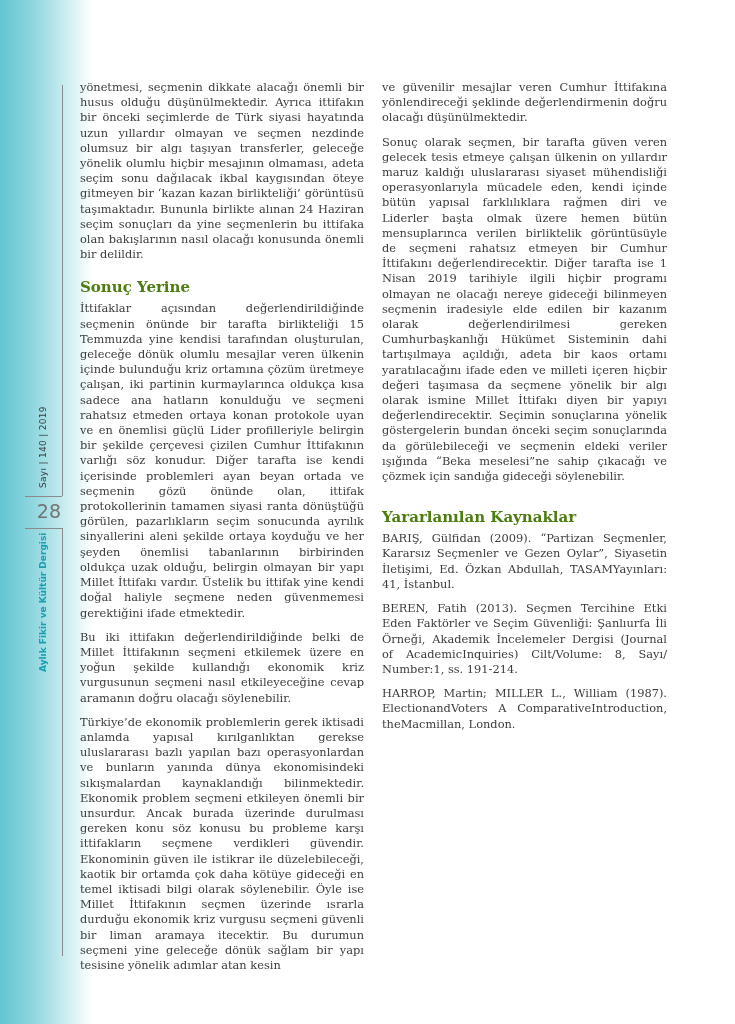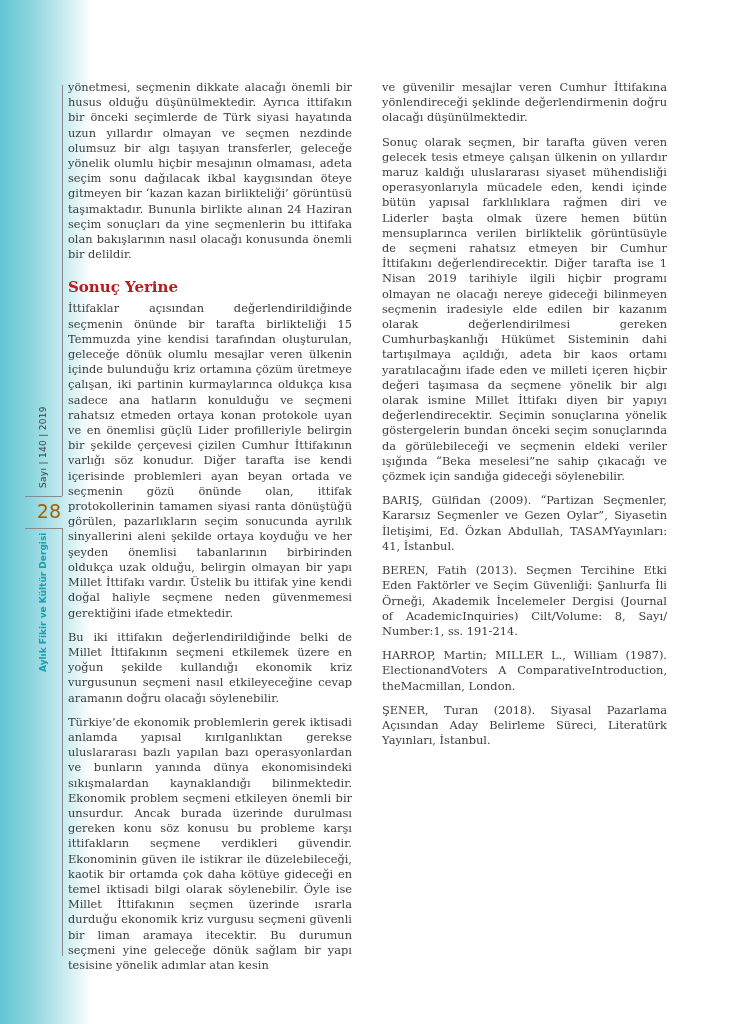--- a/index.html
+++ b/index.html
@@ -19,37 +19,37 @@
     position:absolute; left:25px; width:37px; height:1px; background:#8a8a8a;
   }
   .issue {
     position:absolute; left:38px; top:408px; width:14px; height:80px;
     writing-mode:vertical-rl; transform:rotate(180deg);
     font-family:"DejaVu Sans", sans-serif; font-size:9px; color:#3a3a3a;
     letter-spacing:0.3px; white-space:nowrap;
   }
   .pagenum {
     position:absolute; left:27px; top:500px; width:34px; text-align:right;
-    font-family:"DejaVu Sans", sans-serif; font-size:19px; color:#a16207;
+    font-family:"DejaVu Sans", sans-serif; font-size:19px; color:#737373;
   }
   .journal {
     position:absolute; left:38px; top:533px; width:14px; height:140px;
     writing-mode:vertical-rl; transform:rotate(180deg);
     font-family:"DejaVu Sans", sans-serif; font-size:9px; color:#1a9fb0;
     font-weight:bold; white-space:nowrap; text-align:right;
   }
   .col {
     position:absolute; top:80px; font-size:11.4px; line-height:15.2px;
     color:#3c3c3c; text-align:justify;
   }
-  .col-left { left:68px; width:284px; }
+  .col-left { left:80px; width:284px; }
   .col-right { left:382px; width:285px; }
   .col p { margin:0 0 9px 0; }
   .col h2 {
-    font-size:15px; color:#b91c1c; margin:16px 0 5px 0; font-weight:bold;
+    font-size:15px; color:#4d7c0f; margin:16px 0 5px 0; font-weight:bold;
     font-family:"DejaVu Serif", serif; text-align:left; line-height:18px;
   }
   .ref { margin:0 0 8px 0; }
 </style>
 </head>
 <body>
 
 <div class="side-gradient"></div>
 <div class="vline" style="top:85px;height:411px;"></div>
 <div class="hline" style="top:496px;"></div>
@@ -64,17 +64,17 @@
   <p>yönetmesi, seçmenin dikkate alacağı önemli bir husus olduğu düşünülmektedir. Ayrıca ittifakın bir önceki seçimlerde de Türk siyasi hayatında uzun yıllardır olmayan ve seçmen nezdinde olumsuz bir algı taşıyan transferler, geleceğe yönelik olumlu hiçbir mesajının olmaması, adeta seçim sonu dağılacak ikbal kaygısından öteye gitmeyen bir ‘kazan kazan birlikteliği’ görüntüsü taşımaktadır. Bununla birlikte alınan 24 Haziran seçim sonuçları da yine seçmenlerin bu ittifaka olan bakışlarının nasıl olacağı konusunda önemli bir delildir.</p>
   <h2>Sonuç Yerine</h2>
   <p>İttifaklar açısından değerlendirildiğinde seçmenin önünde bir tarafta birlikteliği 15 Temmuzda yine kendisi tarafından oluşturulan, geleceğe dönük olumlu mesajlar veren ülkenin içinde bulunduğu kriz ortamına çözüm üretmeye çalışan, iki partinin kurmaylarınca oldukça kısa sadece ana hatların konulduğu ve seçmeni rahatsız etmeden ortaya konan protokole uyan ve en önemlisi güçlü Lider profilleriyle belirgin bir şekilde çerçevesi çizilen Cumhur İttifakının varlığı söz konudur. Diğer tarafta ise kendi içerisinde problemleri ayan beyan ortada ve seçmenin gözü önünde olan, ittifak protokollerinin tamamen siyasi ranta dönüştüğü görülen, pazarlıkların seçim sonucunda ayrılık sinyallerini aleni şekilde ortaya koyduğu ve her şeyden önemlisi tabanlarının birbirinden oldukça uzak olduğu, belirgin olmayan bir yapı Millet İttifakı vardır. Üstelik bu ittifak yine kendi doğal haliyle seçmene neden güvenmemesi gerektiğini ifade etmektedir.</p>
   <p>Bu iki ittifakın değerlendirildiğinde belki de Millet İttifakının seçmeni etkilemek üzere en yoğun şekilde kullandığı ekonomik kriz vurgusunun seçmeni nasıl etkileyeceğine cevap aramanın doğru olacağı söylenebilir.</p>
   <p>Türkiye’de ekonomik problemlerin gerek iktisadi anlamda yapısal kırılganlıktan gerekse uluslararası bazlı yapılan bazı operasyonlardan ve bunların yanında dünya ekonomisindeki sıkışmalardan kaynaklandığı bilinmektedir. Ekonomik problem seçmeni etkileyen önemli bir unsurdur. Ancak burada üzerinde durulması gereken konu söz konusu bu probleme karşı ittifakların seçmene verdikleri güvendir. Ekonominin güven ile istikrar ile düzelebileceği, kaotik bir ortamda çok daha kötüye gideceği en temel iktisadi bilgi olarak söylenebilir. Öyle ise Millet İttifakının seçmen üzerinde ısrarla durduğu ekonomik kriz vurgusu seçmeni güvenli bir liman aramaya itecektir. Bu durumun seçmeni yine geleceğe dönük sağlam bir yapı tesisine yönelik adımlar atan kesin</p>
 </div>
 
 <div class="col col-right">
   <p>ve güvenilir mesajlar veren Cumhur İttifakına yönlendireceği şeklinde değerlendirmenin doğru olacağı düşünülmektedir.</p>
   <p>Sonuç olarak seçmen, bir tarafta güven veren gelecek tesis etmeye çalışan ülkenin on yıllardır maruz kaldığı uluslararası siyaset mühendisliği operasyonlarıyla mücadele eden, kendi içinde bütün yapısal farklılıklara rağmen diri ve Liderler başta olmak üzere hemen bütün mensuplarınca verilen birliktelik görüntüsüyle de seçmeni rahatsız etmeyen bir Cumhur İttifakını değerlendirecektir. Diğer tarafta ise 1 Nisan 2019 tarihiyle ilgili hiçbir programı olmayan ne olacağı nereye gideceği bilinmeyen seçmenin iradesiyle elde edilen bir kazanım olarak değerlendirilmesi gereken Cumhurbaşkanlığı Hükümet Sisteminin dahi tartışılmaya açıldığı, adeta bir kaos ortamı yaratılacağını ifade eden ve milleti içeren hiçbir değeri taşımasa da seçmene yönelik bir algı olarak ismine Millet İttifakı diyen bir yapıyı değerlendirecektir. Seçimin sonuçlarına yönelik göstergelerin bundan önceki seçim sonuçlarında da görülebileceği ve seçmenin eldeki veriler ışığında “Beka meselesi”ne sahip çıkacağı ve çözmek için sandığa gideceği söylenebilir.</p>
+  <h2 style="margin-top:24px;">Yararlanılan Kaynaklar</h2>
   <p class="ref">BARIŞ, Gülfidan (2009). “Partizan Seçmenler, Kararsız Seçmenler ve Gezen Oylar”, Siyasetin İletişimi, Ed. Özkan Abdullah, TASAMYayınları: 41, İstanbul.</p>
   <p class="ref">BEREN, Fatih (2013). Seçmen Tercihine Etki Eden Faktörler ve Seçim Güvenliği: Şanlıurfa İli Örneği, Akademik İncelemeler Dergisi (Journal of AcademicInquiries) Cilt/Volume: 8, Sayı/ Number:1, ss. 191-214.</p>
   <p class="ref">HARROP, Martin; MILLER L., William (1987). ElectionandVoters A ComparativeIntroduction, theMacmillan, London.</p>
-  <p class="ref">ŞENER, Turan (2018). Siyasal Pazarlama Açısından Aday Belirleme Süreci, Literatürk Yayınları, İstanbul.</p>
 </div>
 
 </body></html>

